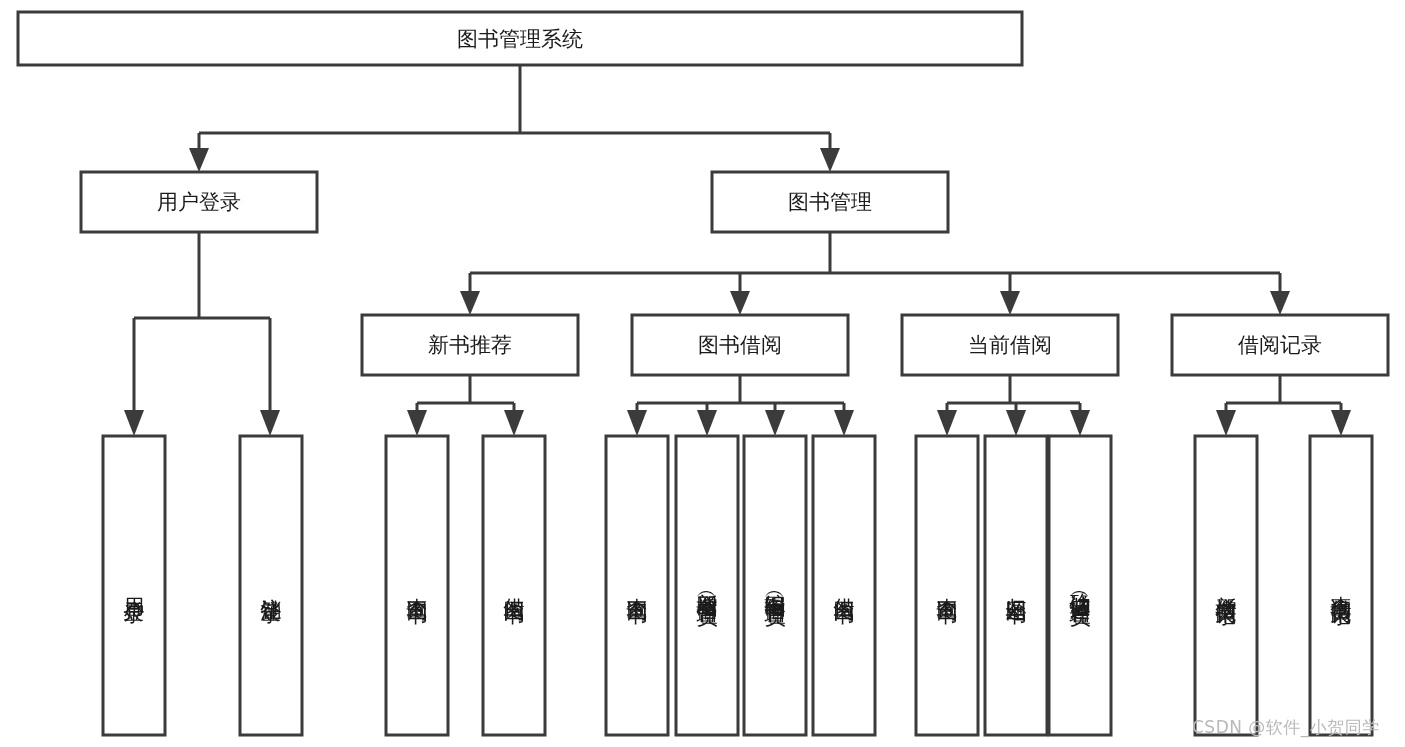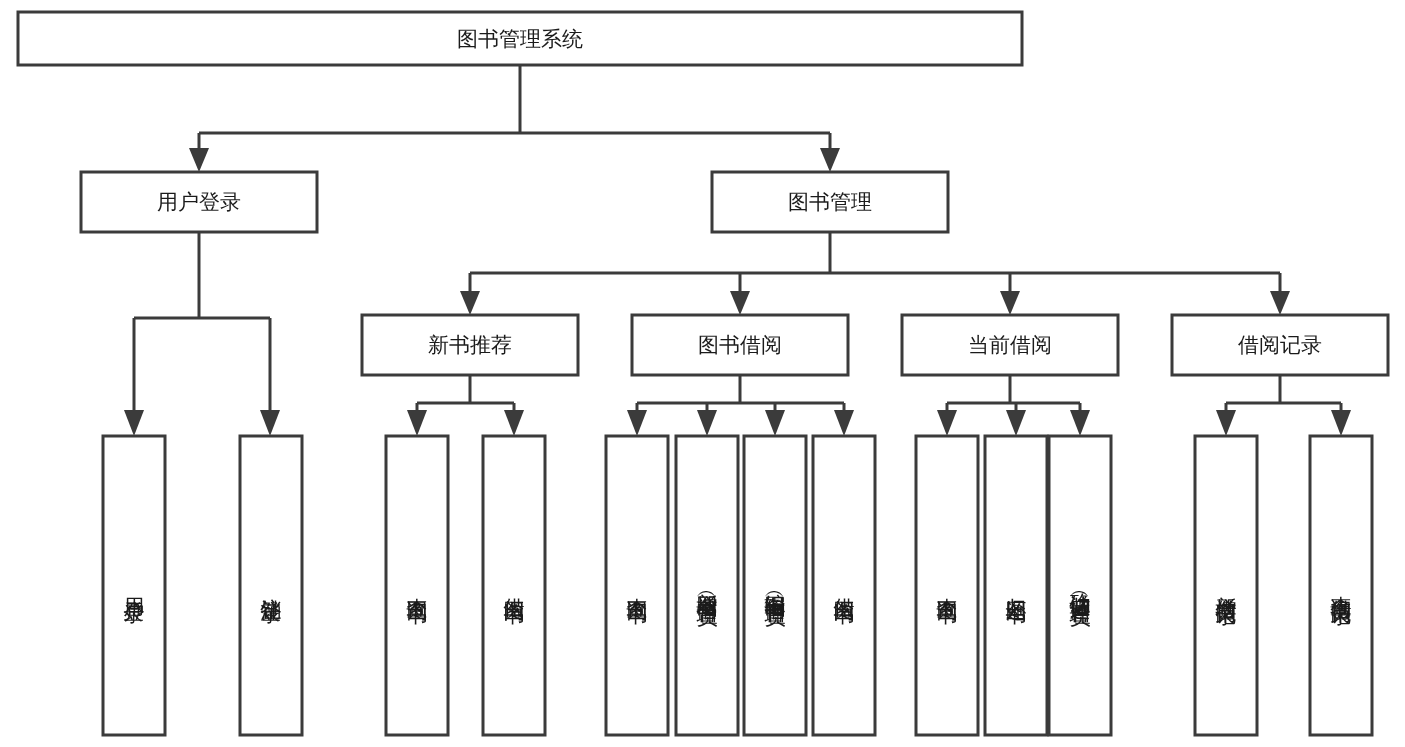--- a/index.html
+++ b/index.html
@@ -247,14 +247,15 @@
       <text class="node-label-v" x="1226" y="585">新增借阅记录</text>
     </g>
 
     <g>
       <rect class="node-box" x="1310" y="436" width="62" height="299"></rect>
       <text class="node-label-v" x="1341" y="585">查询借阅记录</text>
     </g>
 
   </svg>
 
+  <div class="watermark" style="left:1192px; top:716px;">CSDN @软件_小贺同学</div>
 
 </div>
 
 </body></html>

